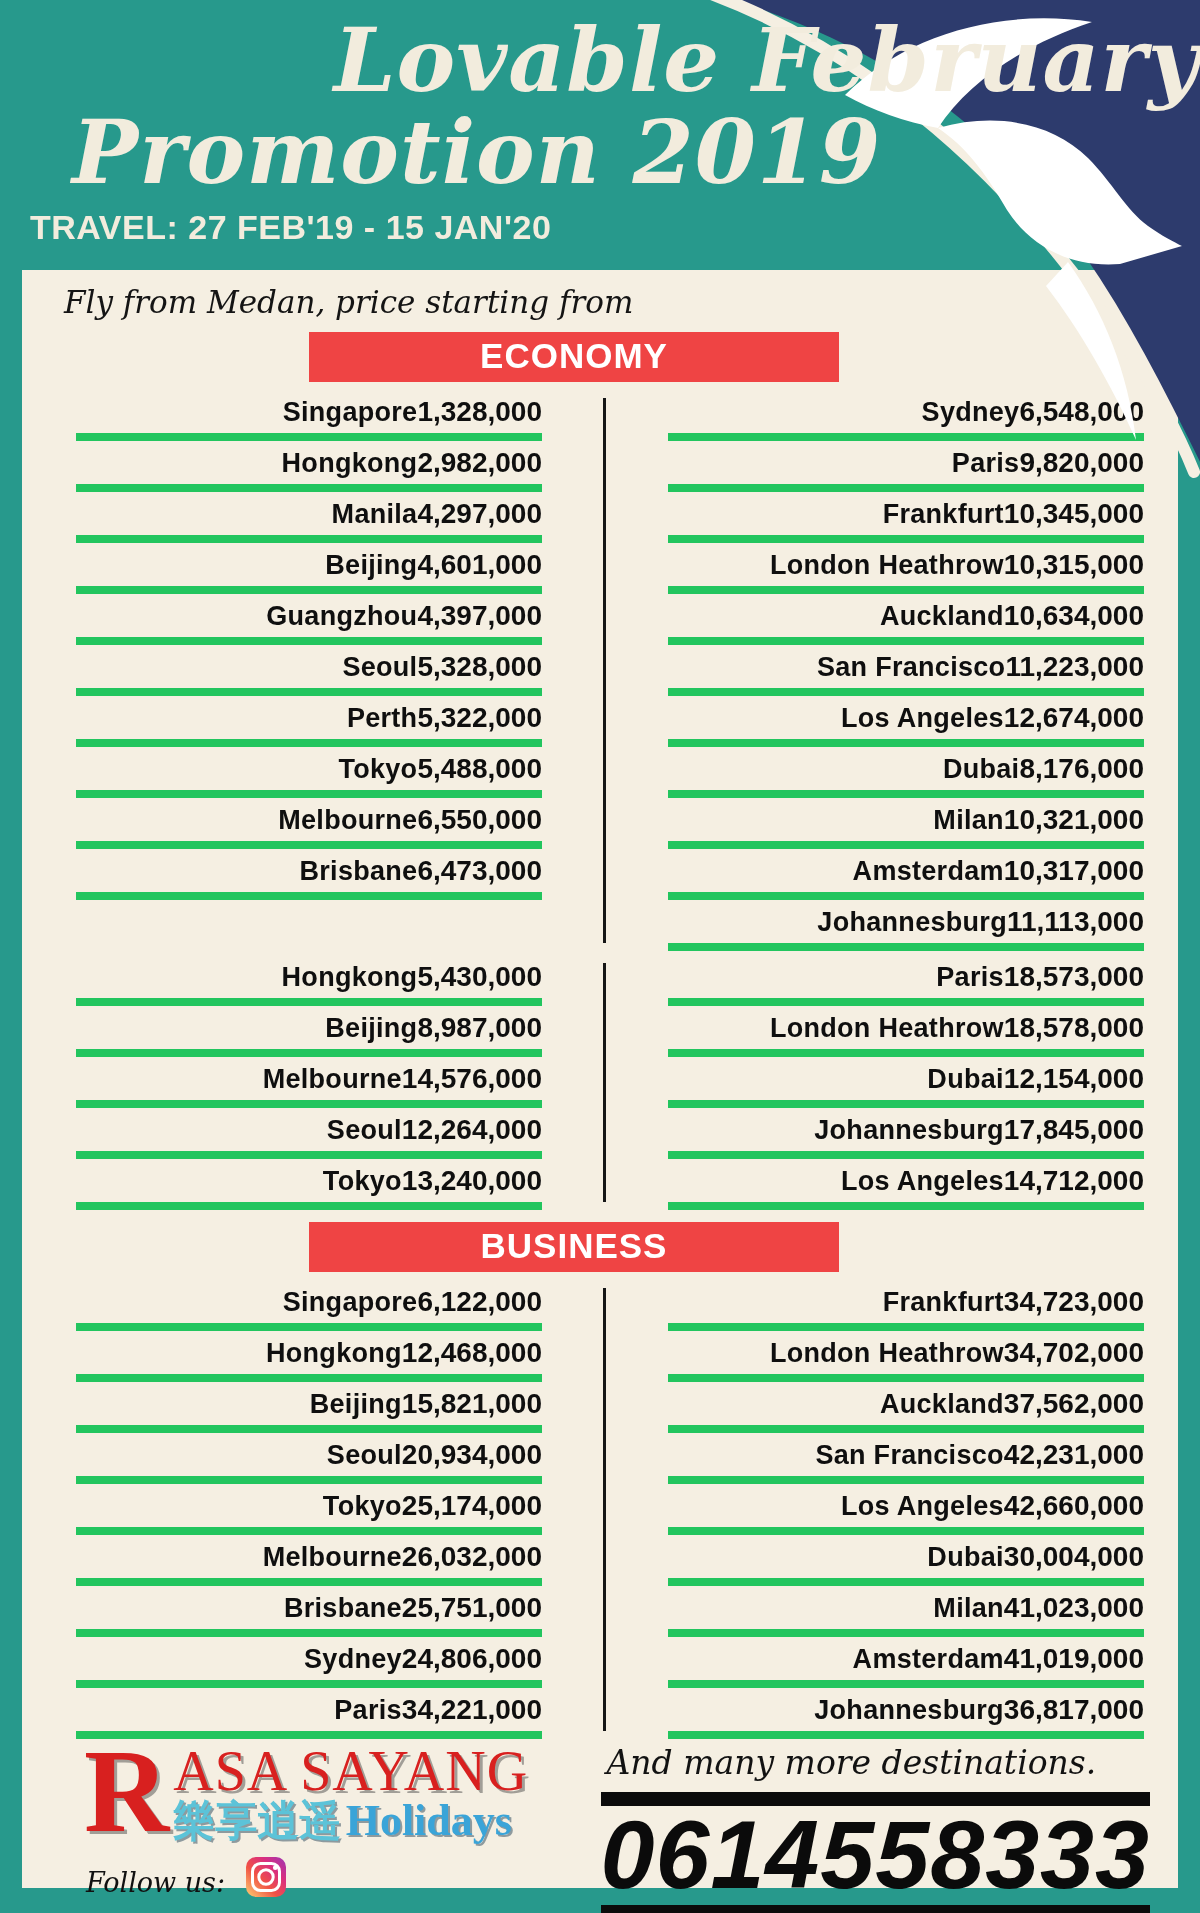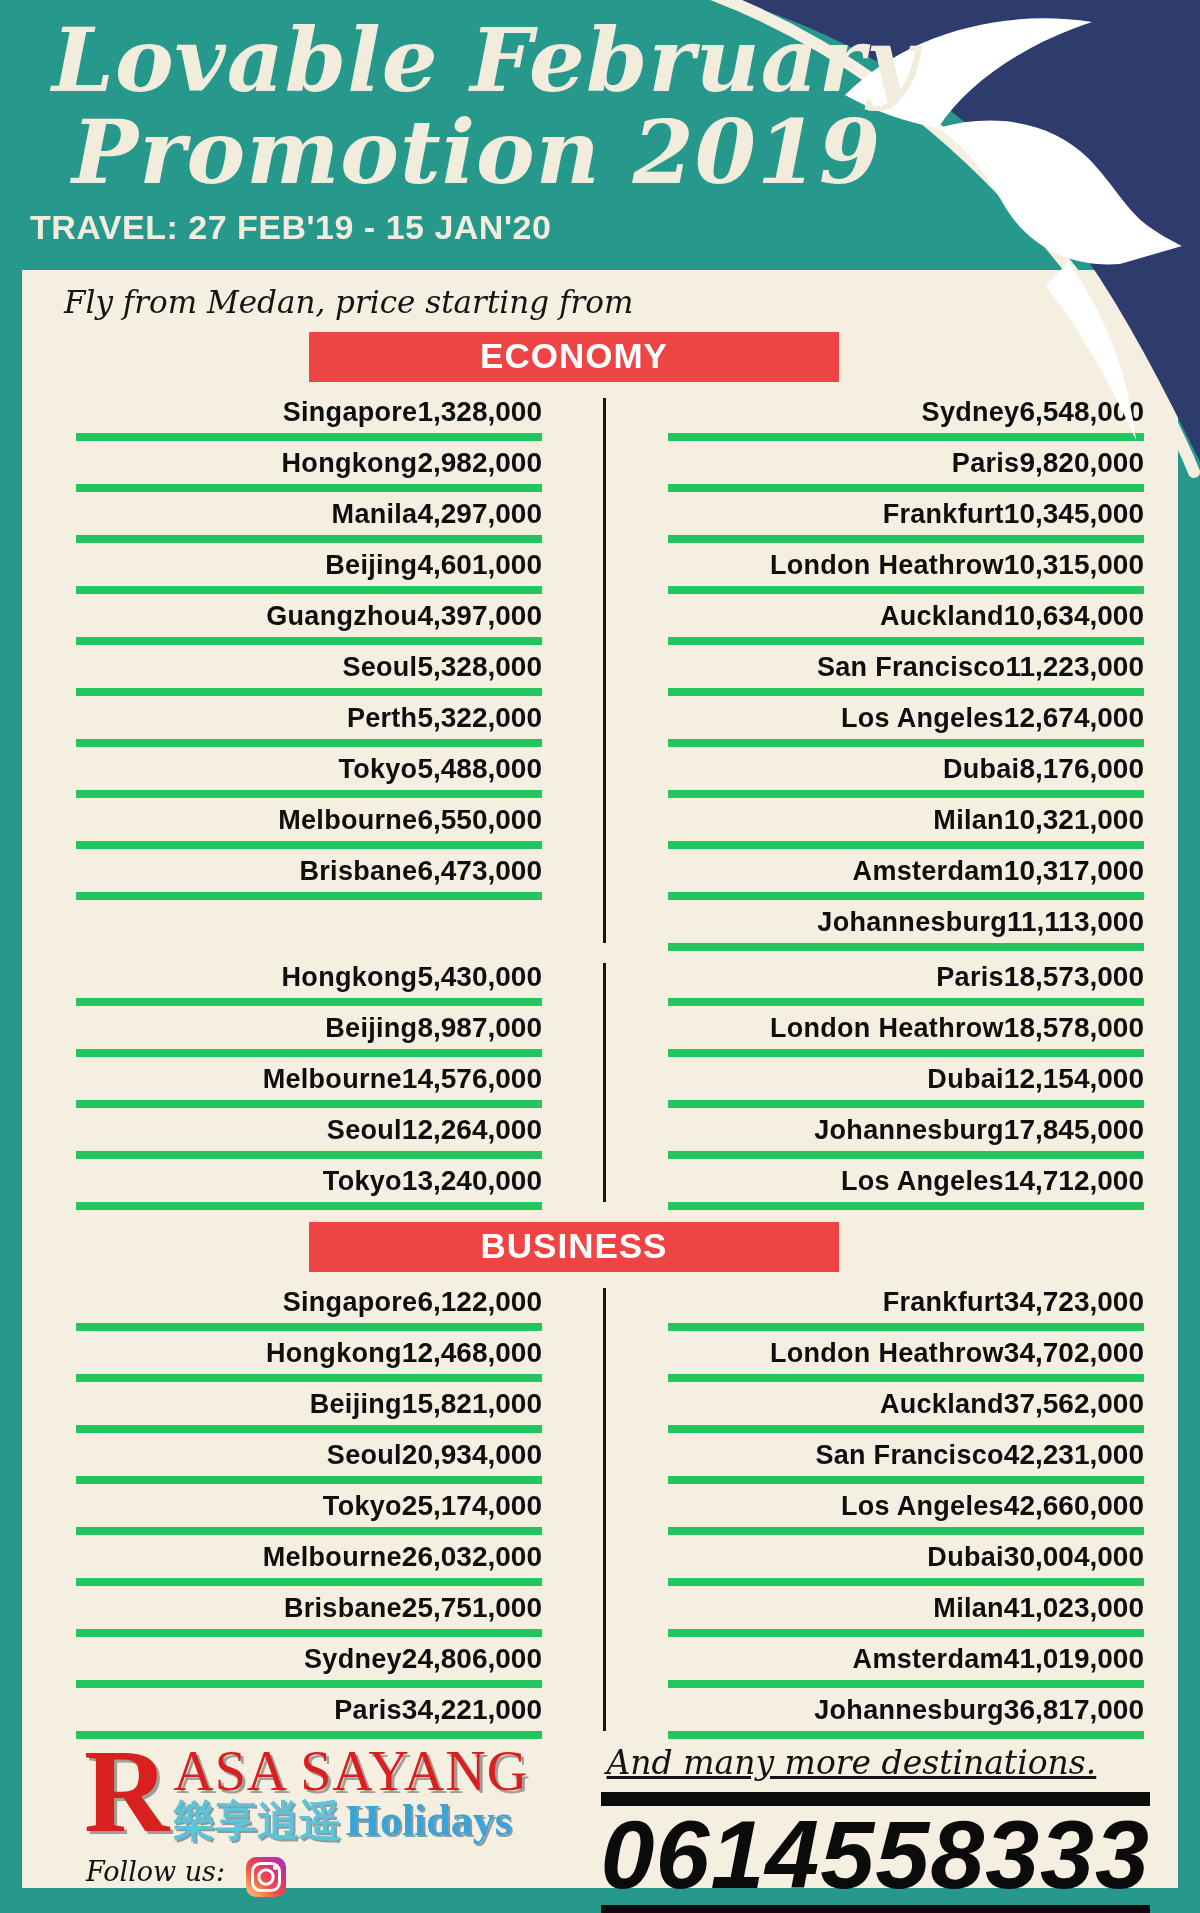--- a/index.html
+++ b/index.html
@@ -6,21 +6,21 @@
   html,body { width:1200px; height:1913px; }
   body {
     position:relative; overflow:hidden;
     background:#27998c;
     font-family:"Liberation Sans", sans-serif;
   }
 
   
   .header { position:absolute; top:0; left:0; width:100%; height:270px; color:#f2ecdd; z-index:6; }
   .title { font-family:"DejaVu Serif", serif; font-style:italic; font-weight:bold; color:#f2ecdd; }
-  .title-l1 { font-size:88px; line-height:1.0; padding:16px 0 0 52px; letter-spacing:1px; }
+  .title-l1 { font-size:88px; line-height:1.0; padding:16px 0 0 52px; letter-spacing:1px;text-align:right; }
   .title-l2 { font-size:88px; line-height:1.0; padding:4px 0 0 72px; letter-spacing:1px; }
   .dates { display:flex; gap:46px; padding:12px 0 0 30px; font-weight:bold; font-size:34px; letter-spacing:.5px; }
 
   
   .corner-svg { position:absolute; top:0; right:0; width:520px; height:520px; z-index:5; pointer-events:none; }
 
   
   .panel {
     position:absolute; left:22px; right:22px; top:270px; bottom:25px;
     background:#f5efe2; z-index:1;
@@ -50,27 +50,27 @@
   .logo { line-height:.95; white-space:nowrap; }
   .logo-r { font-family:"Liberation Serif", serif; font-weight:bold; color:#d8201f;
             font-size:118px; float:left; line-height:.8; margin-right:4px;
             text-shadow:3px 3px 0 rgba(60,60,60,.45); }
   .logo-rest { font-family:"Liberation Serif", serif; font-weight:normal; color:#d8201f;
                font-size:56px; letter-spacing:1px; text-shadow:3px 3px 0 rgba(60,60,60,.45); }
   .logo-sub { display:block; padding-top:2px; }
   .logo-cn { font-size:42px; font-weight:bold; color:#5cc3d8; text-shadow:2px 2px 0 rgba(40,70,90,.5); }
   .logo-holidays { font-family:"Liberation Serif", serif; font-size:44px; font-weight:bold;
                    color:#3aa4d8; text-shadow:2px 2px 0 rgba(40,70,90,.5); }
-  .follow { clear:both; display:flex; align-items:flex-start; gap:20px; padding:14px 0 0 2px; }
+  .follow { clear:both; display:flex; align-items:flex-end; gap:20px; padding:14px 0 0 2px; }
   .follow-label { font-family:"DejaVu Serif", serif; font-style:italic; font-size:27px; color:#111; }
   .ig-icon { display:inline-block; width:42px; height:42px; }
   .handle { font-size:26px; font-style:italic; color:#111; letter-spacing:1px; }
 
   .f-right { padding:0 2px 0 10px; }
-  .more { font-family:"DejaVu Serif", serif; font-style:italic; font-size:33px; color:#121212; padding:4px 0 10px 6px;text-decoration:underline; }
+  .more { font-family:"DejaVu Serif", serif; font-style:italic; font-size:33px; color:#121212; padding:4px 0 10px 6px; }
   .phone-box { border-top:14px solid #0b0b0b; border-bottom:14px solid #0b0b0b;
                text-align:center; padding:0; }
   .phone { font-size:97px; font-weight:bold; font-style:italic; color:#0b0b0b;
            line-height:1.02; letter-spacing:1px; }
 </style>
 </head>
 <body>
 
 <svg class="corner-svg" viewBox="0 0 520 520" xmlns="http://www.w3.org/2000/svg">
   <path d="M 40,-4 L 524,-4 L 524,470 C 470,360 418,258 338,172 C 253,82 150,28 40,-4 Z" fill="#2d3b6d"></path>

